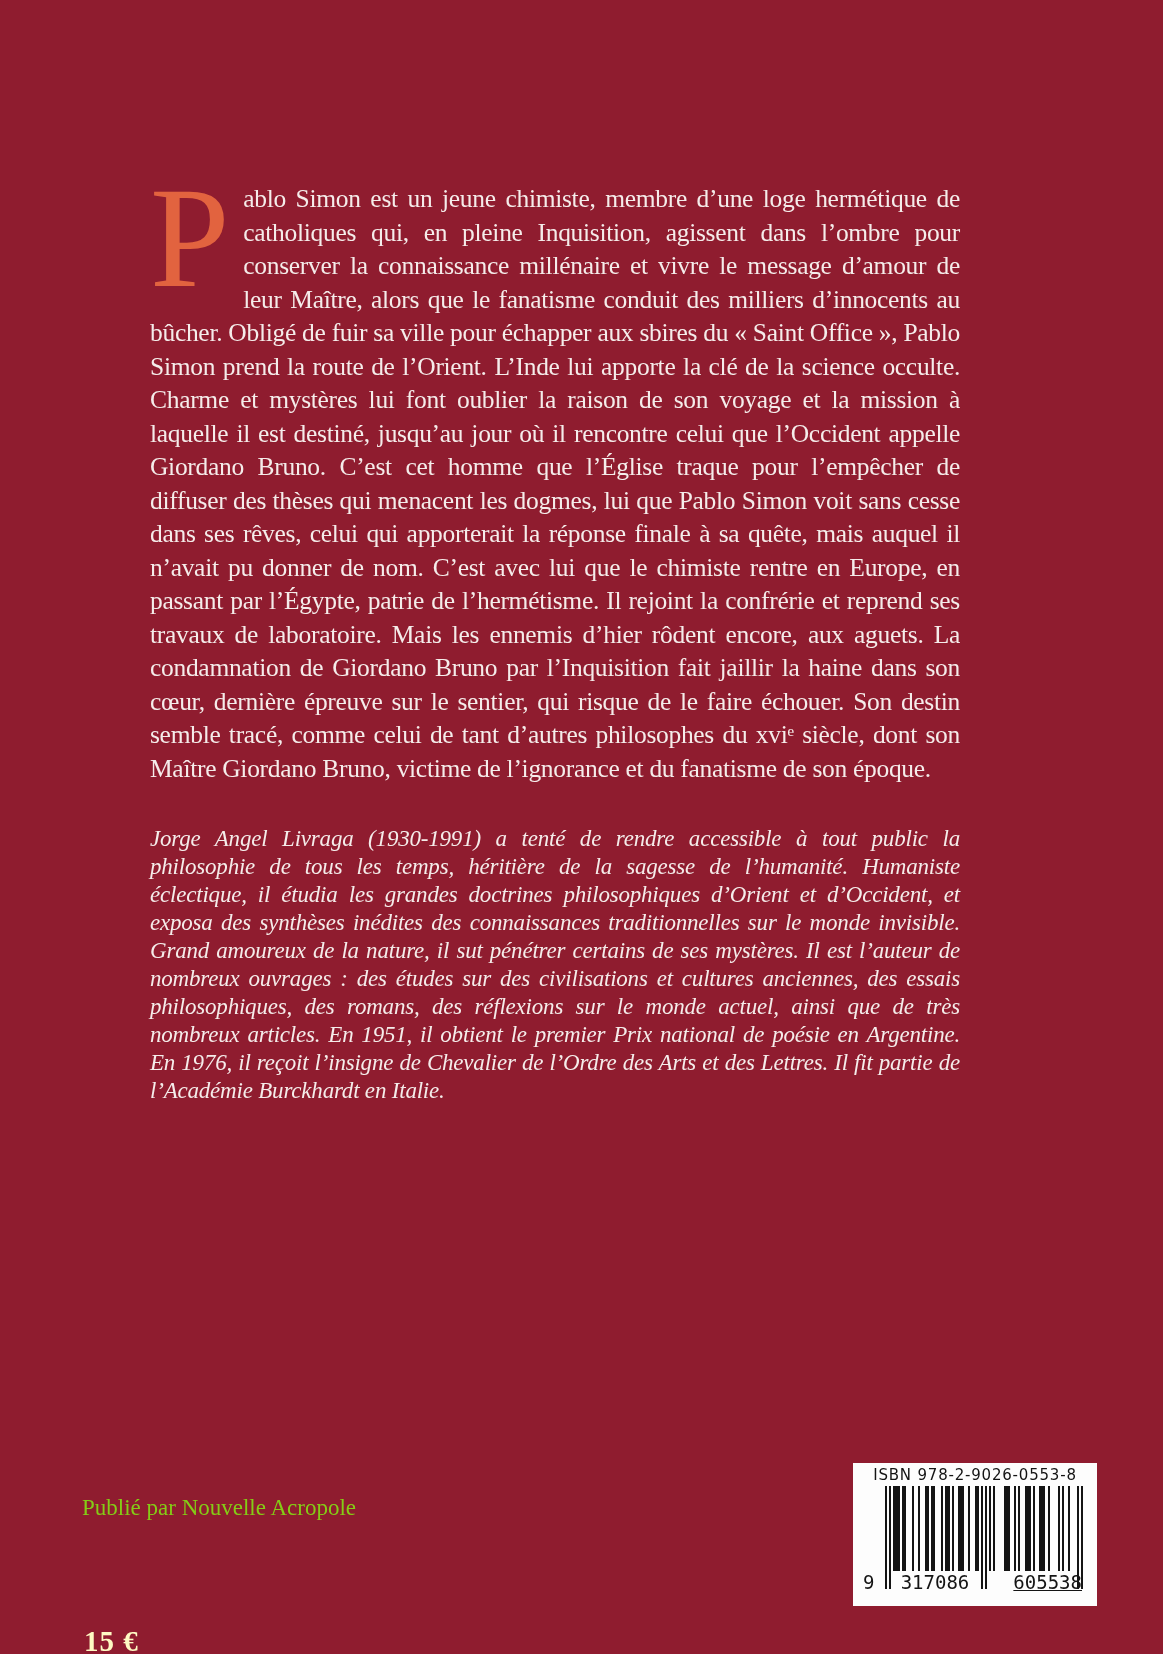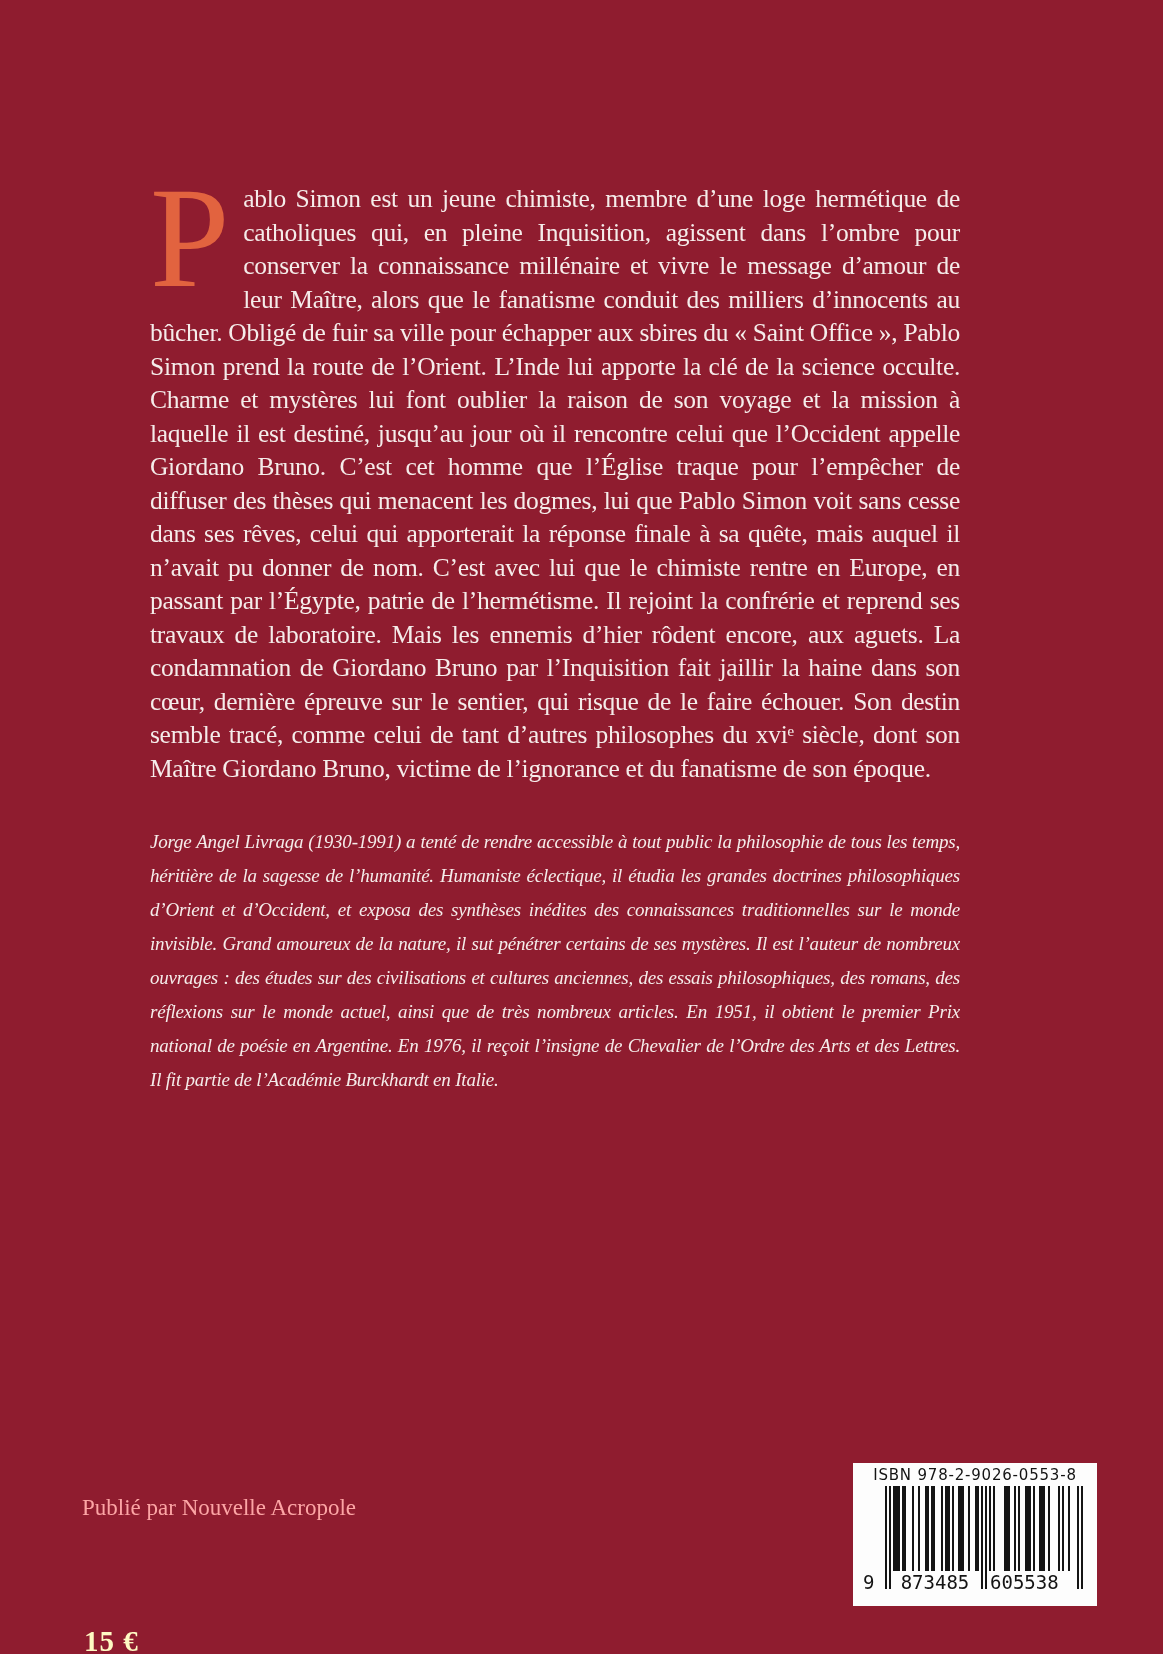--- a/index.html
+++ b/index.html
@@ -33,31 +33,31 @@
     float: left;
     color: #E2633F;
     font-size: 143px;
     line-height: 97px;
     padding: 8px 14px 2px 0;
   }
 
   .bio {
     margin: 40px 0 0 0;
     font-style: italic;
-    font-size: 19px;
-    line-height: 34px;
+    font-size: 23px;
+    line-height: 28px;
     letter-spacing: -0.2px;
     text-align: justify;
   }
 
   .publisher {
     position: absolute;
     left: 82px;
     top: 1489px;
-    color: #fca5a5;
+    color: #84cc16;
     font-size: 23px;
     line-height: 38px;
   }
 
   .price {
     position: absolute;
     left: 84px;
     top: 1578px;
     color: #fef9c3;
     font-size: 29px;
@@ -97,21 +97,21 @@
   .bd {
     position: absolute;
     bottom: -3px;
     font-family: "DejaVu Sans Mono", "DejaVu Sans", monospace;
     font-size: 19px;
     line-height: 1;
     color: #141414;
   }
   .digit-first { left: -22px; }
   .digit-g1 { left: 7px;  width: 86px; text-align: center; }
-  .digit-g2 { left: 105px; width: 86px; text-align: left; }
+  .digit-g2 { left: 111px; width: 86px; text-align: right; text-decoration: underline; }
 </style>
 </head>
 <body>
 
 <div class="cover" style="background: rgb(143, 28, 47);">
 
   <div class="blurb" style="color: rgb(245, 236, 234);">
     <p class="synopsis"><span class="dropcap" style="color: rgb(226, 99, 63);">P</span><span>ablo Simon est un jeune chimiste, membre d’une loge hermétique de catholiques qui, en pleine Inquisition, agissent dans l’ombre pour conserver la connaissance millénaire et vivre le message d’amour de leur Maître, alors que le fanatisme conduit des milliers d’innocents au bûcher. Obligé de fuir sa ville pour échapper aux sbires du « Saint Office », Pablo Simon prend la route de l’Orient. L’Inde lui apporte la clé de la science occulte. Charme et mystères lui font oublier la raison de son voyage et la mission à laquelle il est destiné, jusqu’au jour où il rencontre celui que l’Occident appelle Giordano Bruno. C’est cet homme que l’Église traque pour l’empêcher de diffuser des thèses qui menacent les dogmes, lui que Pablo Simon voit sans cesse dans ses rêves, celui qui apporterait la réponse finale à sa quête, mais auquel il n’avait pu donner de nom. C’est avec lui que le chimiste rentre en Europe, en passant par l’Égypte, patrie de l’hermétisme. Il rejoint la confrérie et reprend ses travaux de laboratoire. Mais les ennemis d’hier rôdent encore, aux aguets. La condamnation de Giordano Bruno par l’Inquisition fait jaillir la haine dans son cœur, dernière épreuve sur le sentier, qui risque de le faire échouer. Son destin semble tracé, comme celui de tant d’autres philosophes du xviᵉ siècle, dont son Maître Giordano Bruno, victime de l’ignorance et du fanatisme de son époque.</span></p>
     <p class="bio">Jorge Angel Livraga (1930-1991) a tenté de rendre accessible à tout public la philosophie de tous les temps, héritière de la sagesse de l’humanité. Humaniste éclectique, il étudia les grandes doctrines philosophiques d’Orient et d’Occident, et exposa des synthèses inédites des connaissances traditionnelles sur le monde invisible. Grand amoureux de la nature, il sut pénétrer certains de ses mystères. Il est l’auteur de nombreux ouvrages : des études sur des civilisations et cultures anciennes, des essais philosophiques, des romans, des réflexions sur le monde actuel, ainsi que de très nombreux articles. En 1951, il obtient le premier Prix national de poésie en Argentine. En 1976, il reçoit l’insigne de Chevalier de l’Ordre des Arts et des Lettres. Il fit partie de l’Académie Burckhardt en Italie.</p>
   </div>
@@ -166,18 +166,18 @@
           <rect x="156.32" y="0" width="2.08" height="85" fill="#141414"></rect>
           <rect x="158.40" y="0" width="2.08" height="85" fill="#141414"></rect>
           <rect x="162.57" y="0" width="2.08" height="85" fill="#141414"></rect>
           <rect x="172.99" y="0" width="2.08" height="85" fill="#141414"></rect>
           <rect x="177.16" y="0" width="2.08" height="85" fill="#141414"></rect>
           <rect x="183.41" y="0" width="2.08" height="85" fill="#141414"></rect>
           <rect x="191.75" y="0" width="2.08" height="103" fill="#141414"></rect>
           <rect x="195.92" y="0" width="2.08" height="103" fill="#141414"></rect>
         </svg>
       <span class="bd digit-first">9</span>
-      <span class="bd digit-g1">873485</span>
+      <span class="bd digit-g1">317086</span>
       <span class="bd digit-g2">605538</span>
     </div>
   </div>
 
 </div>
 
 </body></html>

